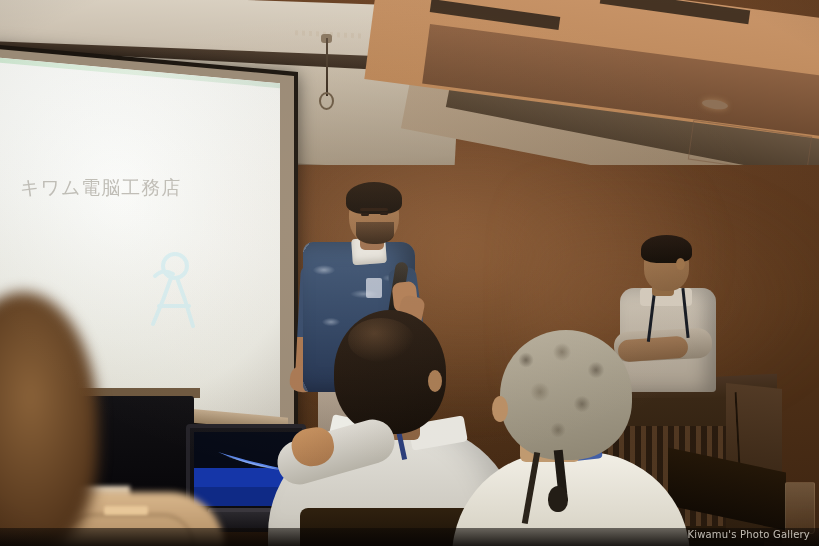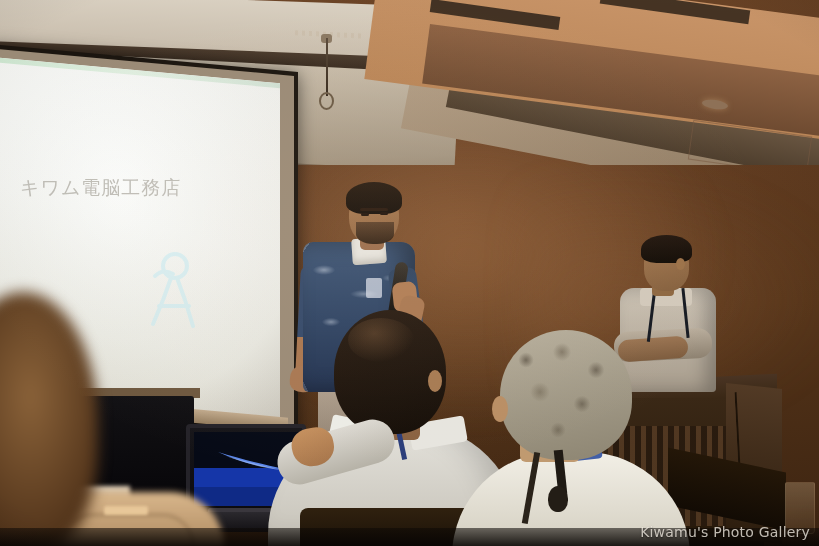--- a/index.html
+++ b/index.html
@@ -514,21 +514,21 @@
   
   .grade {
     position:absolute; inset:0; pointer-events:none;
     background:
       radial-gradient(ellipse 80% 75% at 45% 42%, rgba(255,225,190,.07), rgba(0,0,0,0) 62%),
       radial-gradient(ellipse 120% 110% at 50% 50%, rgba(0,0,0,0) 55%, rgba(10,5,0,.38) 100%);
   }
   .watermark {
     position:absolute; right:9px; bottom:6px;
     font-family:"DejaVu Sans", sans-serif;
-    font-size:14px; font-weight:400;
+    font-size:10px; font-weight:400;
     color:rgba(242,236,226,.78);
     letter-spacing:.2px;
     text-shadow:0 1px 2px rgba(0,0,0,.6);
     white-space:nowrap;
   }
 </style>
 </head>
 <body>
 
 <div id="photo">

